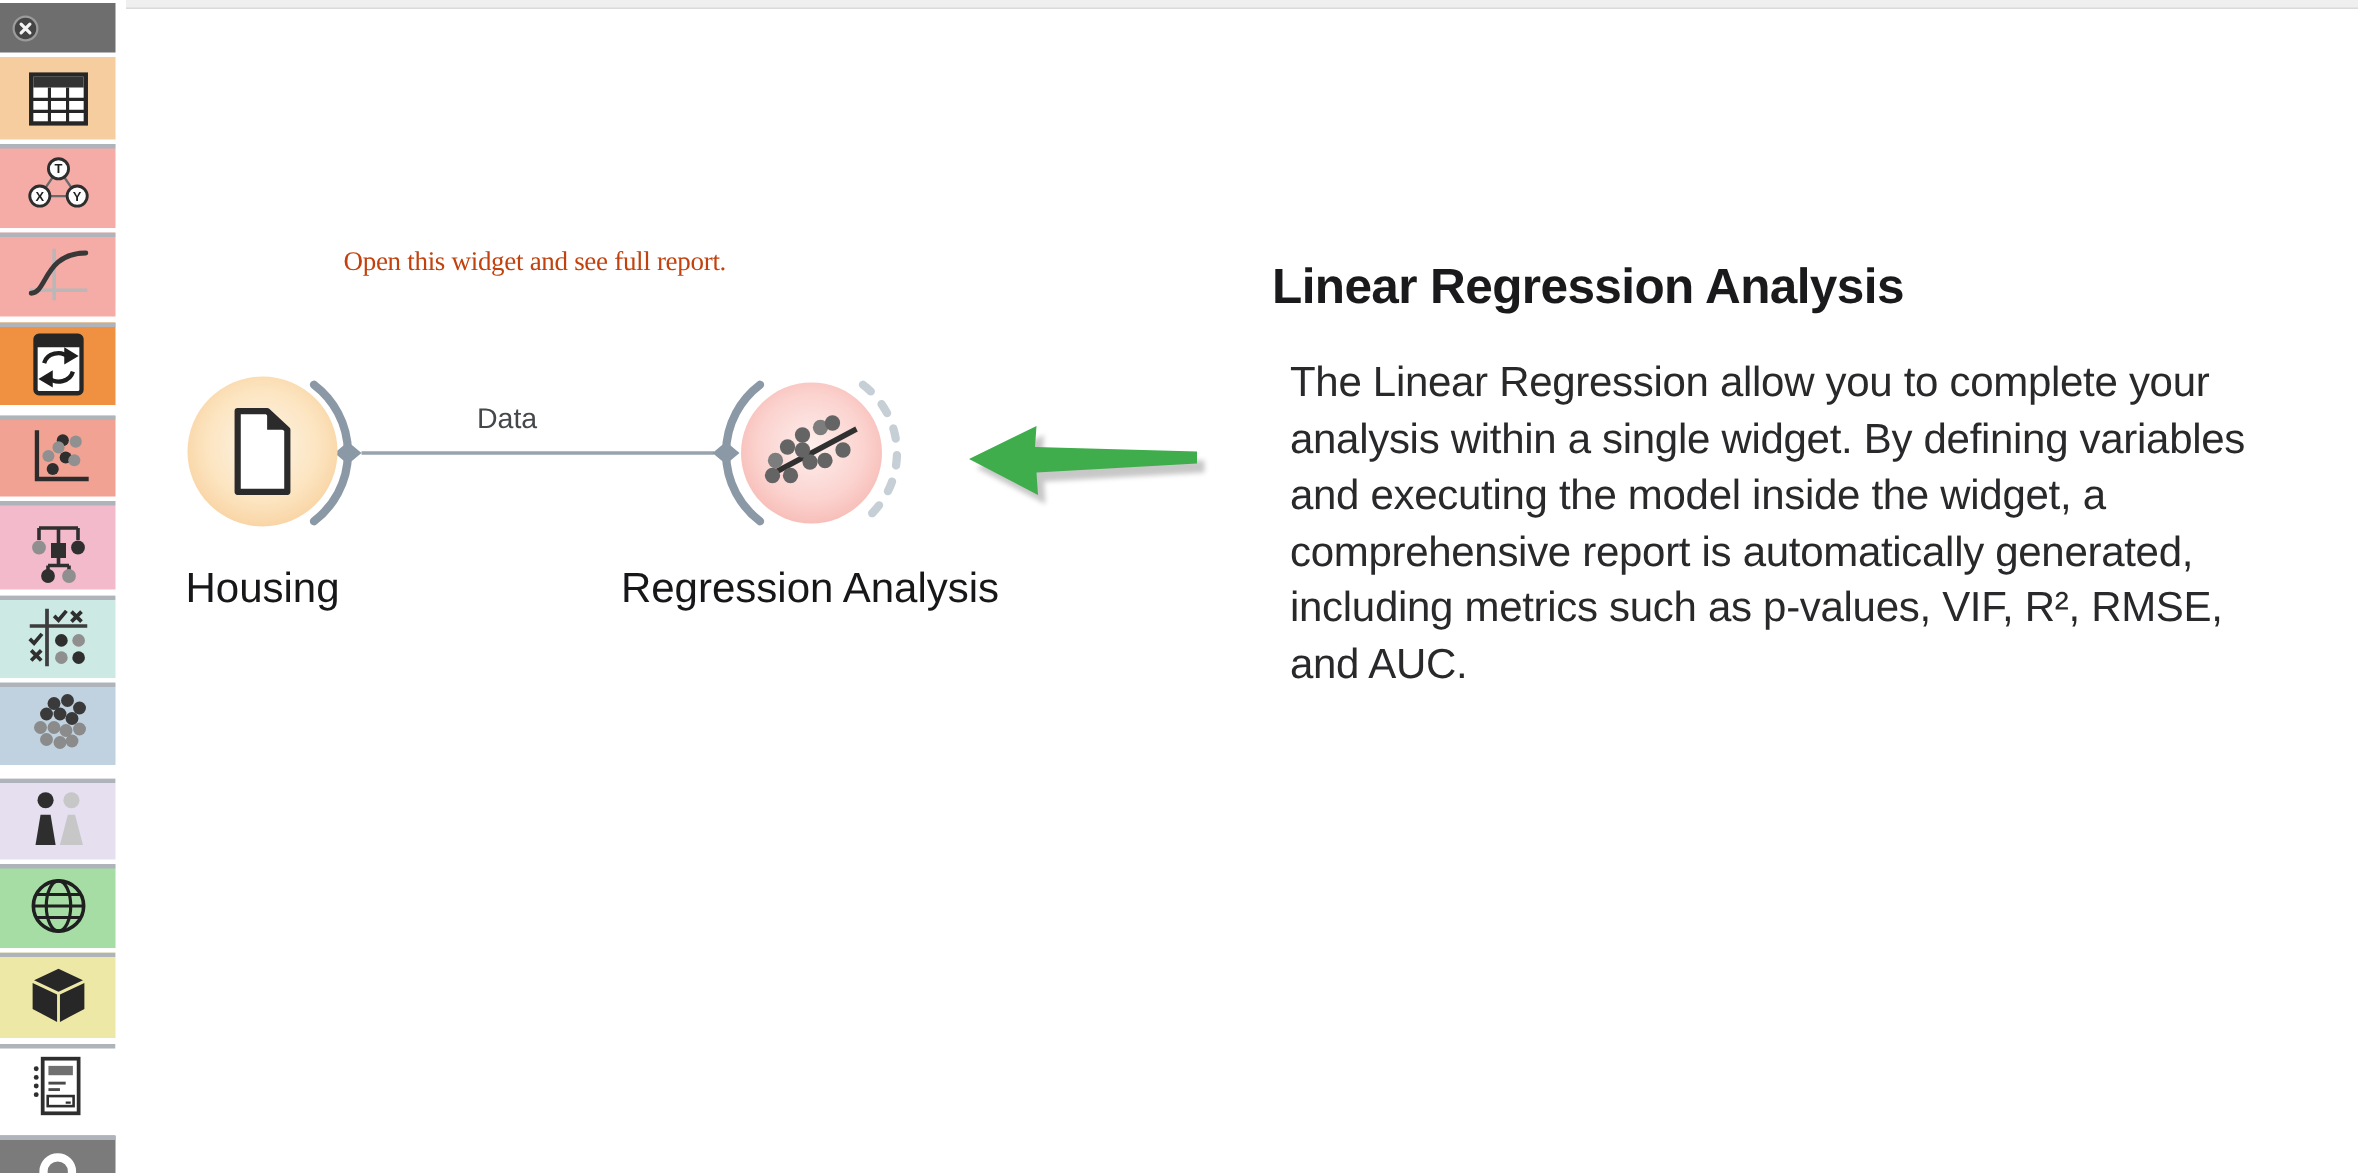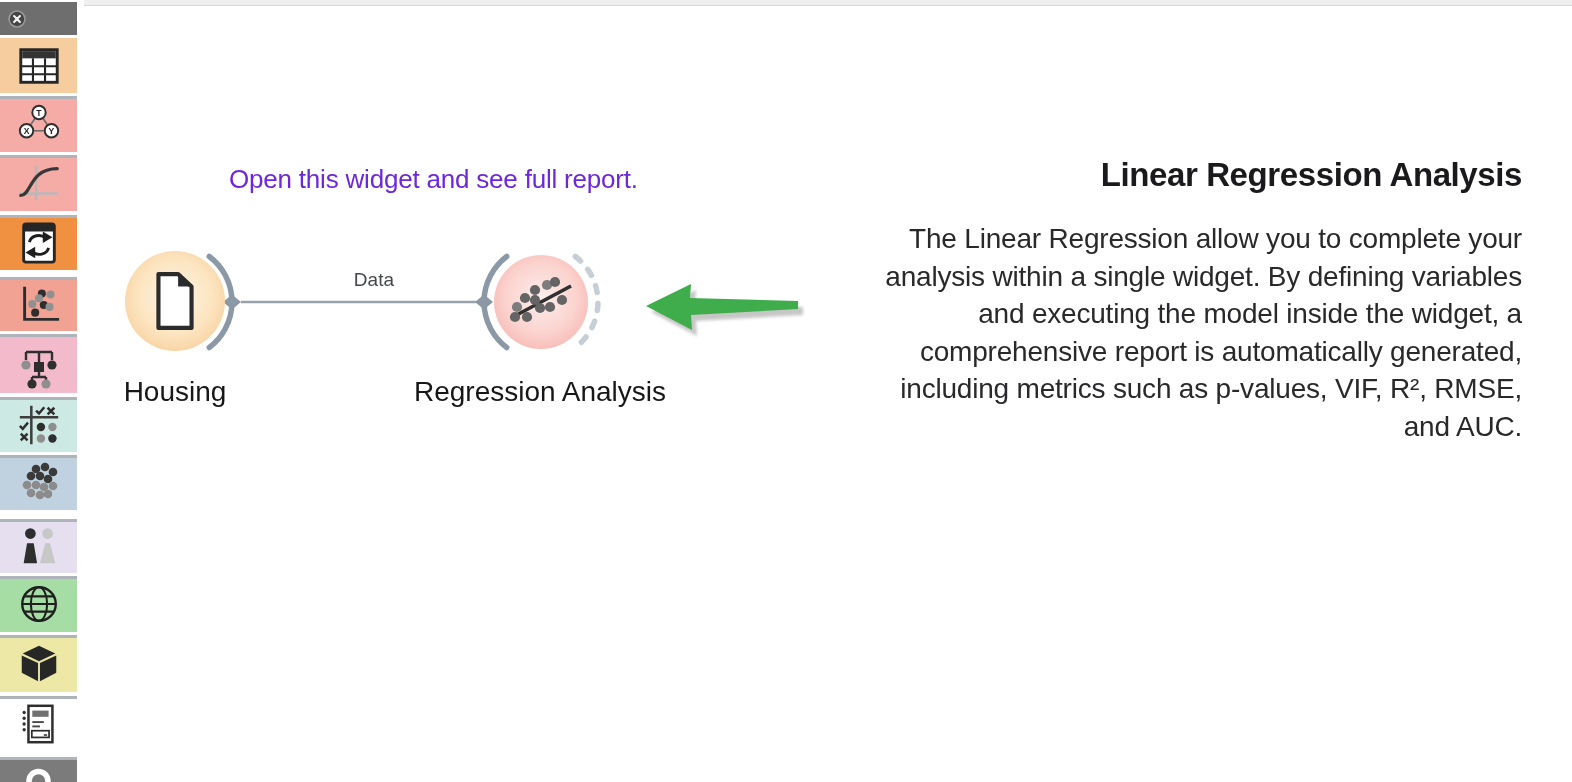--- a/index.html
+++ b/index.html
@@ -10,37 +10,37 @@
   .sidebar{position:absolute;left:0;top:0;width:84px;height:782px;background:#fff;}
   .sb-header{position:absolute;left:0;top:2px;width:77px;height:33px;background:#6e6e6e;}
   .close-btn{position:absolute;left:7px;top:7px;width:20px;height:20px;cursor:pointer;}
   .sb-item{position:absolute;left:0;width:77px;display:flex;align-items:center;justify-content:center;overflow:hidden;}
   .sb-item:not(.no-sep)::before{content:"";position:absolute;top:0;left:0;width:100%;height:2.5px;background:#aeb4b9;}
   .sb-item svg{display:block;}
 
   
   .canvas{position:absolute;left:84px;top:0;width:1488px;height:782px;background:#fff;}
   .top-strip{position:absolute;left:0;top:0;width:100%;height:5px;background:#efefef;border-bottom:1px solid #dadada;}
-  .annotation{position:absolute;left:145px;top:164px;font-size:26px;color:#6d28d9;letter-spacing:-0.2px;}
+  .annotation{position:absolute;left:145px;top:164px;font-size:18px;color:#c2410c;letter-spacing:-0.2px;font-family:Liberation Serif, serif;}
   .widget-circle{position:absolute;border-radius:50%;display:flex;align-items:center;justify-content:center;}
   .housing{left:41px;top:251px;width:100px;height:100px;
            background:radial-gradient(circle at 50% 46%, #fdf5e8 0%, #fce4bf 52%, #f5c286 100%);}
   .regression{left:410px;top:255px;width:94px;height:94px;
            background:radial-gradient(circle at 50% 46%, #fdefed 0%, #fbd2ce 52%, #f4a69f 100%);}
   .links-overlay{position:absolute;left:-84px;top:0;width:1572px;height:782px;pointer-events:none;}
   .widget-label{position:absolute;font-size:28px;color:#17171a;text-align:center;}
   .lbl-housing{left:11px;top:376px;width:160px;}
   .lbl-reg{left:326px;top:376px;width:260px;text-align:center;}
-  .link-label{position:absolute;left:234px;top:269px;width:76px;text-align:right;font-size:19px;color:#45484b;}
+  .link-label{position:absolute;left:234px;top:269px;width:76px;text-align:left;font-size:19px;color:#45484b;}
   .arrow-svg{position:absolute;left:555px;top:270px;width:270px;height:80px;}
 
   
-  .desc{position:absolute;left:764px;top:156px;width:674px;text-align:right;}
+  .desc{position:absolute;left:764px;top:172px;width:674px;}
   .desc h1{margin:0;font-size:33px;font-weight:700;letter-spacing:-0.4px;color:#1a1a1c;}
-  .desc p{margin:26px 0 0 0;font-size:28px;line-height:37.6px;color:#29292b;letter-spacing:-0.2px;}
+  .desc p{margin:26px 0 0 12px;font-size:28px;line-height:37.6px;color:#29292b;letter-spacing:-0.2px;}
 </style>
 </head>
 <body>
 
 <div class="screen">
 
   <div class="sidebar">
     <div class="sb-header">
       <div class="close-btn">
         <svg width="20" height="20" viewBox="0 0 24 24">

